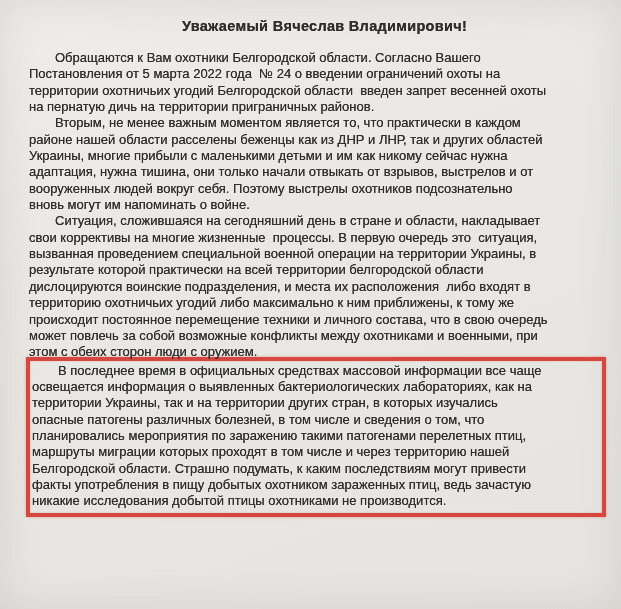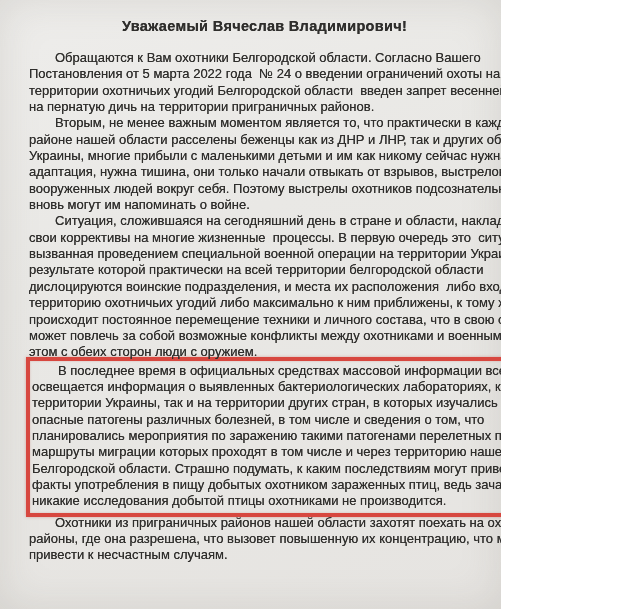--- a/index.html
+++ b/index.html
@@ -1,18 +1,18 @@
 <!DOCTYPE html>
 <html><head>
 <meta charset="utf-8">
 <style>
   html, body { margin: 0; padding: 0; }
   .photo {
     position: relative;
-    width: 501px;
+    width: 621px;
     height: 609px;
     overflow: hidden;
     background: linear-gradient(160deg, #eeedeb 0%, #e9e8e5 38%, #e6e4e1 100%);
     box-shadow: inset 0 0 40px rgba(120,115,108,0.18);
     font-family: "Liberation Sans", sans-serif;
     color: #2f2e2c;
   }
   .title {
     padding-top: 18px;
     text-align: center;
@@ -77,18 +77,15 @@
 освещается информация о выявленных бактериологических лабораториях, как на
 территории Украины, так и на территории других стран, в которых изучались
 опасные патогены различных болезней, в том числе и сведения о том, что
 планировались мероприятия по заражению такими патогенами перелетных птиц,
 маршруты миграции которых проходят в том числе и через территорию нашей
 Белгородской области. Страшно подумать, к каким последствиям могут привести
 факты употребления в пищу добытых охотником зараженных птиц, ведь зачастую
 никакие исследования добытой птицы охотниками не производится.</div>
     </div>
 
-    <div class="para">Охотники из приграничных районов нашей области захотят поехать на охоту в
-районы, где она разрешена, что вызовет повышенную их концентрацию, что может
-привести к несчастным случаям.</div>
 
   </div>
 </div>
 
 </body></html>

